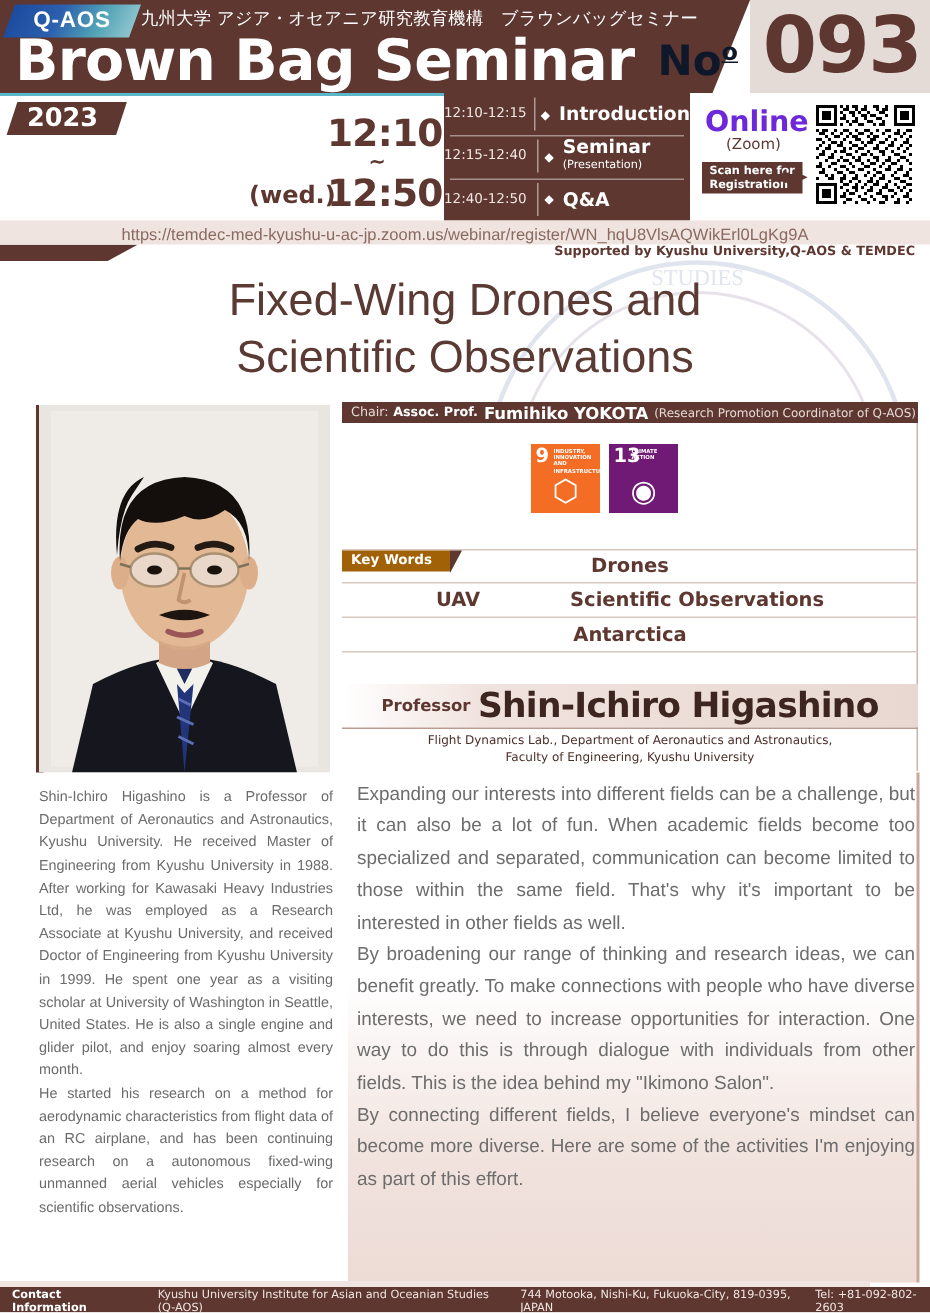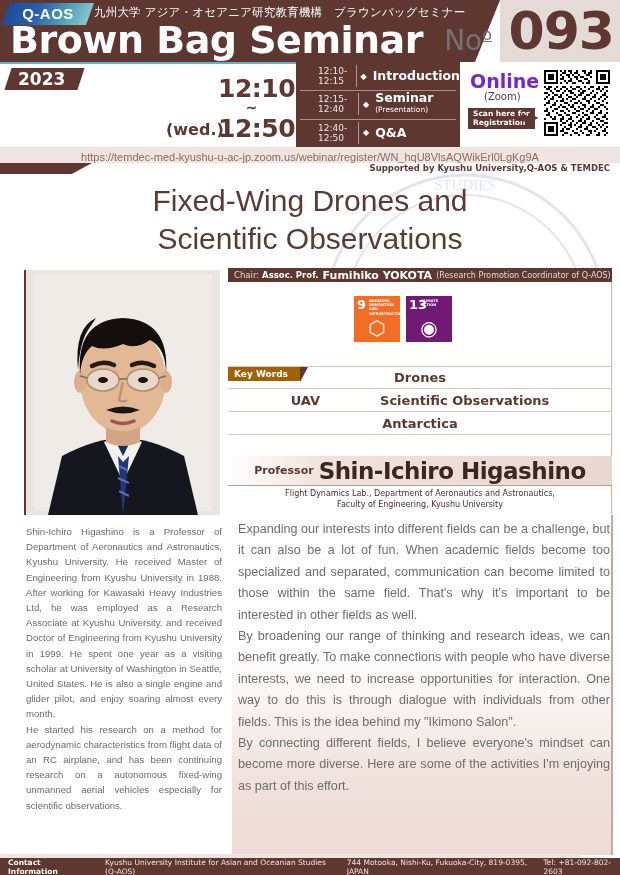--- a/index.html
+++ b/index.html
@@ -81,23 +81,23 @@
     color: #ffffff;
     font-size: 38px;
     font-weight: bold;
     letter-spacing: -0.5px;
     line-height: 40px;
     z-index: 3;
     font-family: "DejaVu Sans", sans-serif;
   }
   .banner-no {
     position: absolute; right: 128px; top: 24px;
-    color: #737373;
+    color: #0f172a;
     font-size: 28px;
-    font-weight: normal;
+    font-weight: bold;
     z-index: 4;
     font-family: "DejaVu Sans", sans-serif;
   }
   .banner-no sup { font-size: 16px; vertical-align: 10px; text-decoration: underline; }
   .banner-number {
     position: absolute; right: 6px; top: 2px;
     color: #5d3730;
     font-size: 52px;
     font-weight: bold;
     letter-spacing: -1px;
@@ -184,21 +184,21 @@
   .sched-row + .sched-row::before {
     content: "";
     position: absolute; left: 4px; top: 0;
     width: 156px; height: 1px;
     background: rgba(255,255,255,0.45);
   }
   .sched-time {
     width: 62px;
     color: #f2e6e2;
     font-size: 9px;
-    padding-left: 22px;
+    padding-left: 0;
     font-family: "DejaVu Sans", sans-serif;
   }
   .sched-sep {
     width: 1px; height: 22px; background: rgba(255,255,255,0.5);
   }
   .sched-label {
     padding-left: 6px;
     color: #ffffff;
     font-size: 12.5px;
     font-weight: bold;

